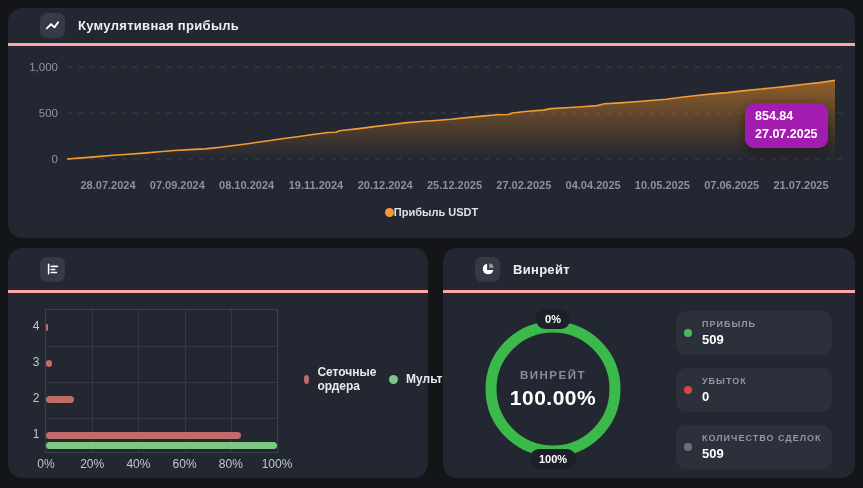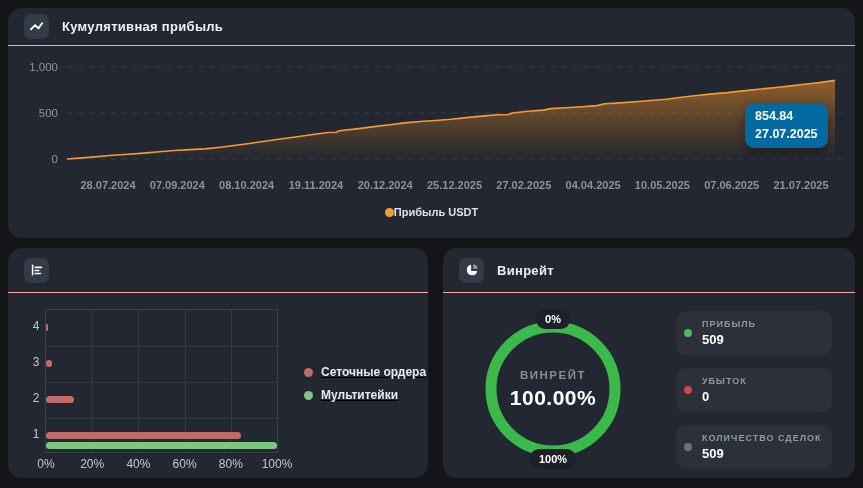--- a/index.html
+++ b/index.html
@@ -1,19 +1,19 @@
 <!DOCTYPE html>
 <html><head>
 <meta charset="utf-8">
 <style>
   * { margin:0; padding:0; box-sizing:border-box; }
   body { background:#0e0f13; font-family:"Liberation Sans", sans-serif; }
   .stage { position:relative; width:863px; height:488px; background:#141519; overflow:hidden; }
   .panel { position:absolute; background:#232731; border-radius:14px; }
-  .panel-head { display:flex; align-items:center; gap:13px; padding:0 16px; border-bottom:1px solid #fca5a5; }
+  .panel-head { display:flex; align-items:center; gap:13px; padding:0 32px; border-bottom:3px solid #fca5a5; }
   .head-36 { height:38px; }
   .head-44 { height:45px; }
   .icon-box { width:25px; height:25px; border-radius:7px; background:#353a47; display:flex; align-items:center; justify-content:center; flex:0 0 auto; color:#fff; }
   .panel-title { color:#edeff2; font-size:13px; font-weight:700; letter-spacing:.3px; }
 
   
   #profit-svg { position:absolute; left:0; top:38px; }
   .tooltip { position:absolute; left:737px; top:95px; border-radius:9px; padding:5px 10px; color:#fff;
              font-size:12.5px; font-weight:700; line-height:1.4; box-shadow:0 4px 12px rgba(0,0,0,.4); }
   #profit-xticks { position:absolute; left:0; top:171px; width:847px; height:14px; }
@@ -22,21 +22,21 @@
   .legend-dot { width:9px; height:9px; border-radius:50%; display:inline-block; }
   .chart-legend span.lbl { font-size:11px; font-weight:600; color:#dfe2e7; }
 
   
   #orders-plot { position:absolute; left:37px; top:61px; width:233px; height:144px; border:1px solid #3a3f4b; }
   .gridline-v { position:absolute; top:0; bottom:0; width:1px; background:#343a45; }
   .gridline-h { position:absolute; left:0; right:0; height:1px; background:#343a45; }
   .hbar { position:absolute; left:0; height:7px; border-radius:4px; }
   .cat-label { position:absolute; width:24px; text-align:center; font-size:12px; color:#c2c7cf; }
   #orders-xticks span { position:absolute; transform:translateX(-50%); top:209px; font-size:12px; color:#c2c7cf; }
-  #orders-legend { position:absolute; left:296px; top:117px; display:flex; flex-direction:column; gap:9px;text-decoration:underline; }
+  #orders-legend { position:absolute; left:296px; top:117px; display:flex; flex-direction:row; gap:9px; }
   .orders-legend-item { display:flex; align-items:center; gap:8px; }
   .orders-legend-item .lbl { font-size:12px; font-weight:600; color:#e8eaee; }
 
   
   #gauge-svg { position:absolute; left:38px; top:69px; }
   .gauge-badge { position:absolute; transform:translate(-50%,-50%); background:#1d2028; color:#fff;
                  font-size:11px; font-weight:700; padding:4px 9px; border-radius:9px; }
   .gauge-center { position:absolute; left:110px; top:141px; transform:translate(-50%,-50%); text-align:center; }
   .gauge-label { font-size:11.5px; letter-spacing:1.5px; color:#878e99; font-weight:600; }
   .gauge-value { font-size:21px; font-weight:700; color:#fff; margin-top:5px; letter-spacing:.5px; }
@@ -87,21 +87,21 @@
         <span style="left: 307.9px;">19.11.2024</span>
         <span style="left: 377.2px;">20.12.2024</span>
         <span style="left: 446.5px;">25.12.2025</span>
         <span style="left: 515.8px;">27.02.2025</span>
         <span style="left: 585.1px;">04.04.2025</span>
         <span style="left: 654.4px;">10.05.2025</span>
         <span style="left: 723.7px;">07.06.2025</span>
         <span style="left: 793px;">21.07.2025</span>
       </div>
 
-    <div class="tooltip" style="background: #0369a1;">
+    <div class="tooltip" style="background: #a21caf;">
       <div>854.84</div>
       <div>27.07.2025</div>
     </div>
 
     <div class="chart-legend">
       <span class="legend-dot" id="profit-legend-dot" style="background: rgb(244, 155, 51);"></span>
       <span class="lbl">Прибыль USDT</span>
     </div>
   </section>
 

